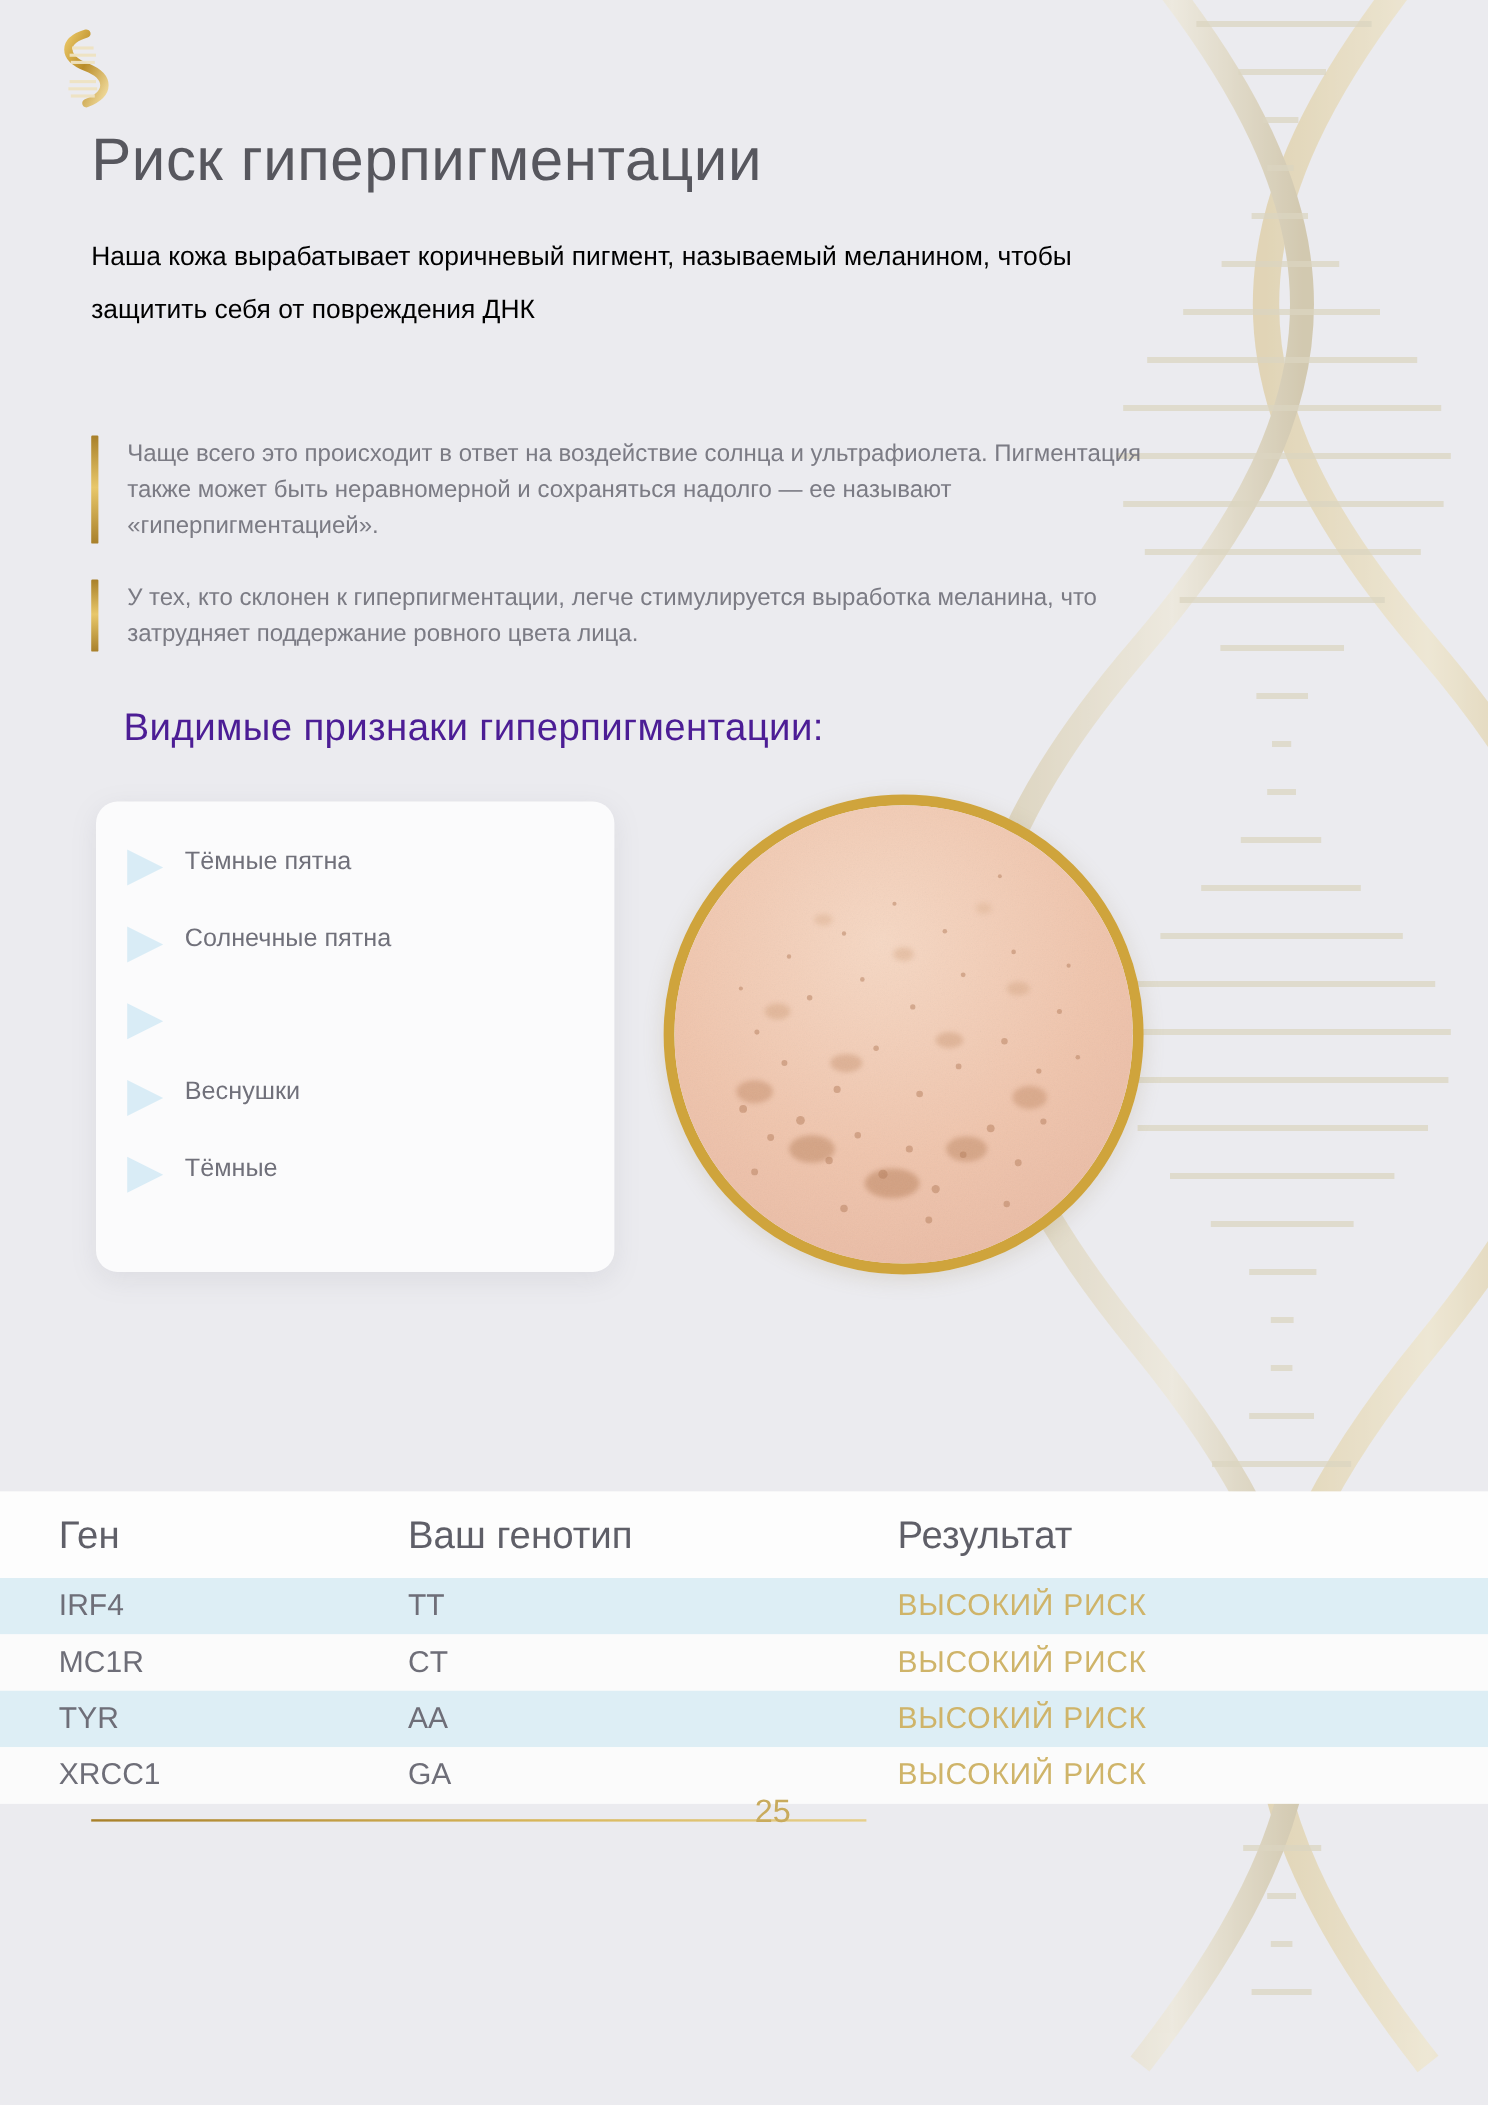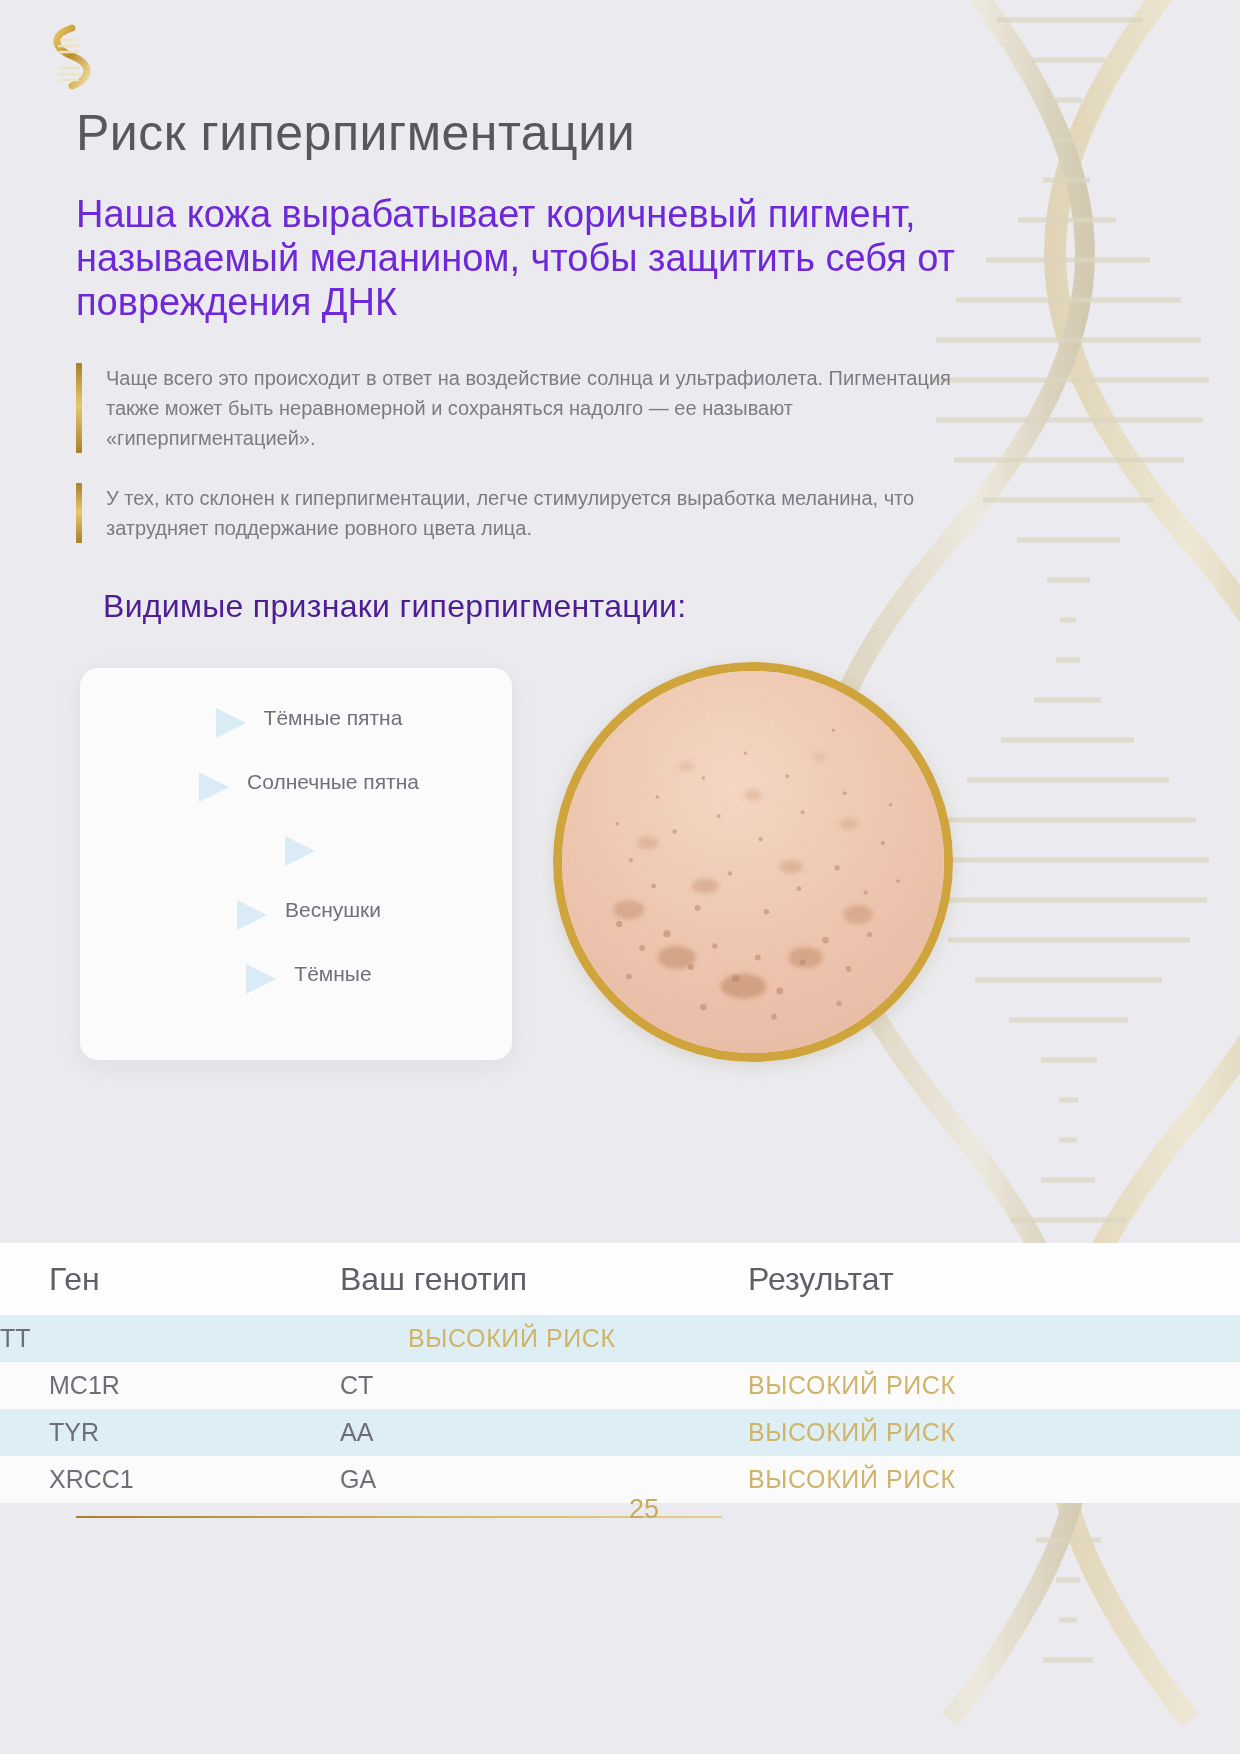--- a/index.html
+++ b/index.html
@@ -18,21 +18,21 @@
   .logo { position:absolute; left:38px; top:22px; width:54px; height:72px; }
 
   
   .title {
     position:absolute; left:76px; top:104px;
     font-size:50px; font-weight:300; color:#57575e;
     letter-spacing:0.5px; white-space:nowrap;
   }
   .intro {
     position:absolute; left:76px; top:192px; width:880px;
-    font-size:38px; font-weight:300; color:#6d28d9; line-height:44px;
+    font-size:22px; font-weight:300; color:#000000; line-height:44px;
   }
 
   .quote { position:absolute; display:flex; }
   .quote .bar {
     width:6px; flex:0 0 6px; margin-right:24px; border-radius:1px;
     background:linear-gradient(180deg,#a8802a 0%,#e8c76a 48%,#a8802a 100%);
   }
   .quote .qtext { font-size:20px; font-weight:300; color:#7b7b84; line-height:30px; }
   .quote1 { left:76px; top:363px; width:930px; }
   .quote2 { left:76px; top:483px; width:930px; }
@@ -42,21 +42,21 @@
     font-size:32px; font-weight:400; color:#4c1d95; letter-spacing:0.3px;margin-left:27px;
   }
 
   
   .card {
     position:absolute; left:80px; top:668px; width:432px; height:392px;
     background:#fbfbfc; border-radius:18px;
     box-shadow:0 6px 22px rgba(120,120,140,.13);
   }
   .card-list { padding:34px 0 0 26px; }
-  .card-item { display:flex; align-items:flex-start; margin-bottom:28px;justify-content:center; }
+  .card-item { display:flex; align-items:flex-start; margin-bottom:28px; }
   .tri {
     width:0; height:0; flex:0 0 auto; margin:6px 18px 0 0;
     border-top:15px solid transparent;
     border-bottom:15px solid transparent;
     border-left:30px solid #d9ecf6;
   }
   .card-item span { font-size:21px; font-weight:300; color:#70707a; line-height:32px; }
 
   
   .photo-wrap {
@@ -300,20 +300,21 @@
     </svg>
   </div>
 
   <div class="table-band">
     <div class="trow thead">
       <div class="c1">Ген</div>
       <div class="c2">Ваш генотип</div>
       <div class="c3">Результат</div>
     </div>
     <div class="trow tbody-row odd">
+      <div class="c1">IRF4</div>
       <div class="c2">TT</div>
       <div class="c3">ВЫСОКИЙ РИСК</div>
     </div>
     <div class="trow tbody-row even">
       <div class="c1">MC1R</div>
       <div class="c2">CT</div>
       <div class="c3">ВЫСОКИЙ РИСК</div>
     </div>
     <div class="trow tbody-row odd">
       <div class="c1">TYR</div>

